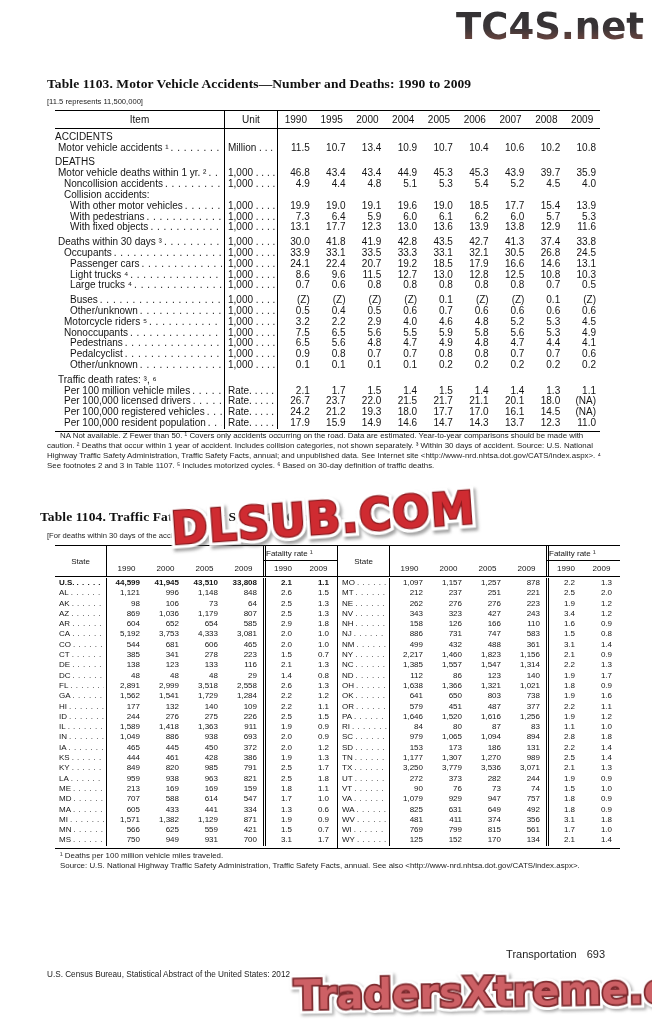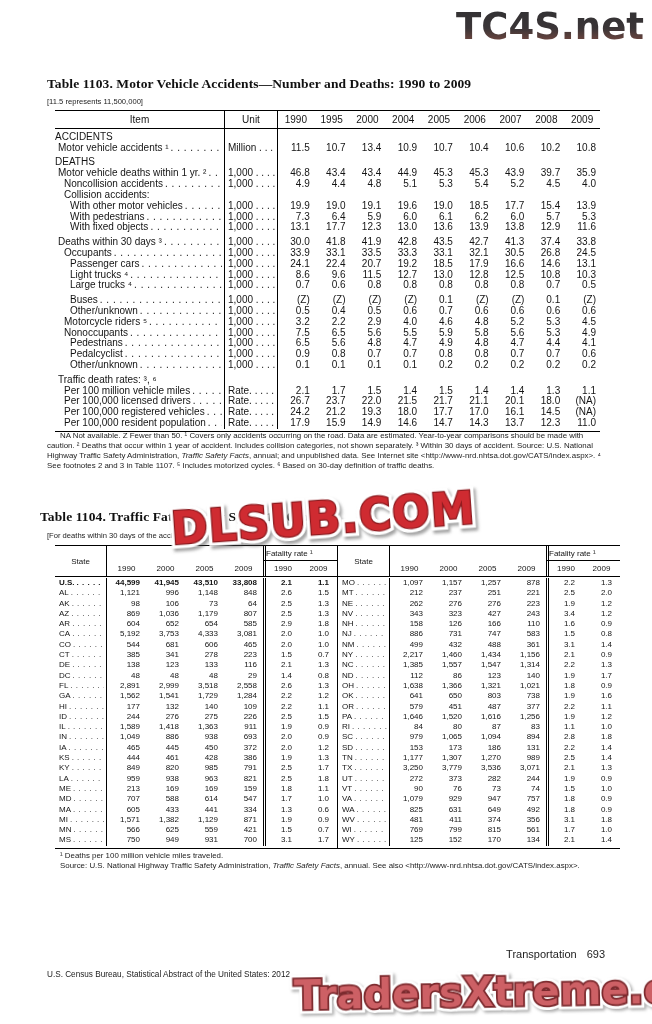--- a/index.html
+++ b/index.html
@@ -29,21 +29,21 @@
   .r1103.section > div{padding-top:2.5px;padding-bottom:1px;}
   .r1103.section .ci{justify-content:space-between;padding-left:0;}
   .r1103.gap > div{padding-top:4px;}
   .ld{flex:1;overflow:hidden;white-space:nowrap;margin-left:2px;margin-right:2px;}
   .ld::after{content:" . . . . . . . . . . . . . . . . . . . . . . . . . . . . . . . .";letter-spacing:.5px;}
   .noleader .ld::after{content:"";}
 
   
   .fnblock{font-size:7.9px;line-height:9.9px;color:#222;}
   .fnblock p{margin:0;text-indent:13px;}
-  .italic{font-style:italic;margin-top:19px;}
+  .italic{margin-top:19px;}
 
   
   .t1104{left:55px;top:545px;width:565px;font-size:8px;color:#141414;display:flex;}
   .half{width:282px;}
   .half.right{border-left:1px solid #000;}
   .h1104{display:grid;grid-template-columns:52px repeat(4,39px) repeat(2,37px);
          grid-template-rows:15px 15px;border-top:1px solid #000;border-bottom:1.5px solid #000;}
   .h1104 .hs{grid-row:1/3;grid-column:1;display:flex;align-items:center;justify-content:center;
              border-right:1px solid #000;}
   .h1104 .hy{grid-row:2;text-align:center;line-height:15px;}
@@ -958,21 +958,21 @@
           <div class="cr first">3.1</div>
           <div class="cr">1.4</div>
         </div>
         <div class="r1104">
           <div class="cs">
             <span>NY</span>
             <span class="ld"></span>
           </div>
           <div class="cv">2,217</div>
           <div class="cv">1,460</div>
-          <div class="cv">1,434</div>
+          <div class="cv">1,823</div>
           <div class="cv">1,156</div>
           <div class="cr first">2.1</div>
           <div class="cr">0.9</div>
         </div>
         <div class="r1104">
           <div class="cs">
             <span>NC</span>
             <span class="ld"></span>
           </div>
           <div class="cv">1,385</div>

